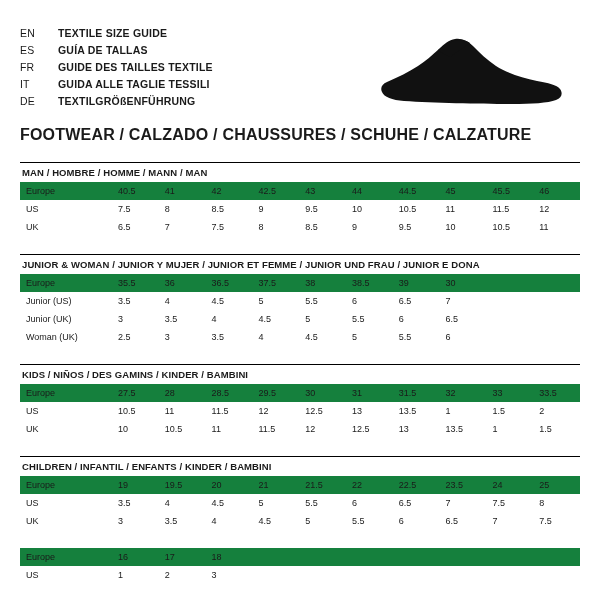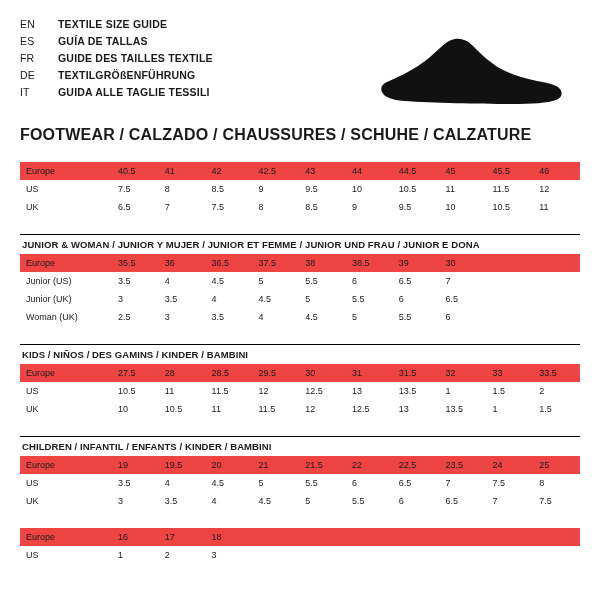--- a/index.html
+++ b/index.html
@@ -18,21 +18,21 @@
     position: relative;
     width: 600px;
     height: 600px;
     box-sizing: border-box;
     padding: 16px 20px 0 20px;
   }
 
   
   .header {
     display: flex;
-    align-items: flex-start;
+    align-items: flex-end;
     justify-content: space-between;
   }
   .lang-table {
     border-collapse: collapse;
     font-size: 10.5px;
   }
   .lang-table td {
     padding: 1px 0;
     vertical-align: top;
     line-height: 15px;
@@ -81,21 +81,21 @@
     font-size: 9px;
     table-layout: fixed;
   }
   table.size td {
     padding: 3px 0 3px 6px;
     line-height: 12px;
     white-space: nowrap;
     overflow: hidden;
   }
   table.size tr.shaded td {
-    background: #ef4444;
+    background: #15803d;
   }
   table.size td.label {
     width: 86px;
   }
   .babies table.size td.label { width: 86px; }
 </style>
 </head>
 <body>
 
 <div class="page">
@@ -109,41 +109,42 @@
         </tr>
         <tr>
           <td class="lang-code">ES</td>
           <td class="lang-title">GUÍA DE TALLAS</td>
         </tr>
         <tr>
           <td class="lang-code">FR</td>
           <td class="lang-title">GUIDE DES TAILLES TEXTILE</td>
         </tr>
         <tr>
+          <td class="lang-code">IT</td>
+          <td class="lang-title">GUIDA ALLE TAGLIE TESSILI</td>
+        </tr>
+        <tr>
           <td class="lang-code">DE</td>
           <td class="lang-title">TEXTILGRÖßENFÜHRUNG</td>
-        </tr>
-        <tr>
-          <td class="lang-code">IT</td>
-          <td class="lang-title">GUIDA ALLE TAGLIE TESSILI</td>
         </tr>
       </tbody>
     </table>
 
     <div class="shoe-wrap">
       <svg viewBox="0 0 190 80" width="190" height="80" aria-hidden="true">
         <path fill="#111111" d="M6,62 C4,58 6,54 11,52 C22,47 33,42 42,36 C50,31 56,25 63,19 C68,14 73,10 79,9 C86,8 92,11 97,16 C104,23 111,30 120,36 C131,43 146,48 161,51 C172,53 181,55 184,59 C187,63 186,68 180,70 C172,73 156,74 136,74 C104,74 58,73 28,71 C16,70 8,67 6,62 Z"></path>
         <path fill="#111111" d="M62,20 C70,14 77,10 84,10 C88,10 91,11 94,13 C88,17 81,22 74,27 C69,25 65,22 62,20 Z"></path>
       </svg>
     </div>
   </div>
 
   <div class="section-title">FOOTWEAR / CALZADO / CHAUSSURES / SCHUHE / CALZATURE</div>
 
   <div class="block">
+    <div class="block-head">MAN / HOMBRE / HOMME / MANN / MAN</div>
     <table class="size">
       <tbody>
         <tr class="shaded">
           <td class="label">Europe</td>
           <td>40.5</td>
           <td>41</td>
           <td>42</td>
           <td>42.5</td>
           <td>43</td>
           <td>44</td>

